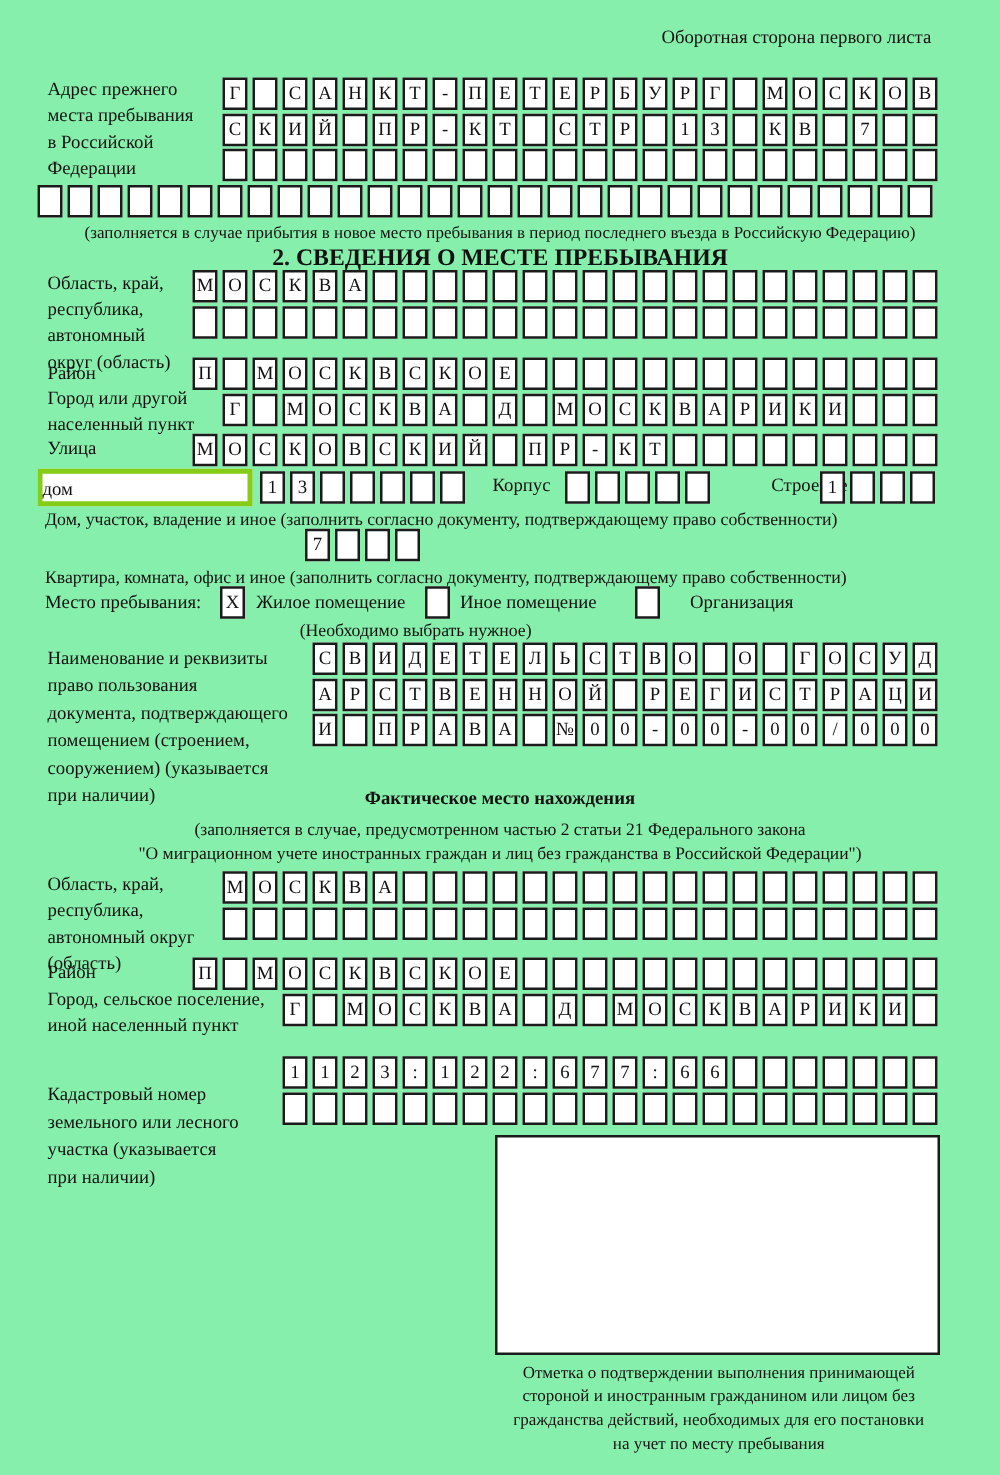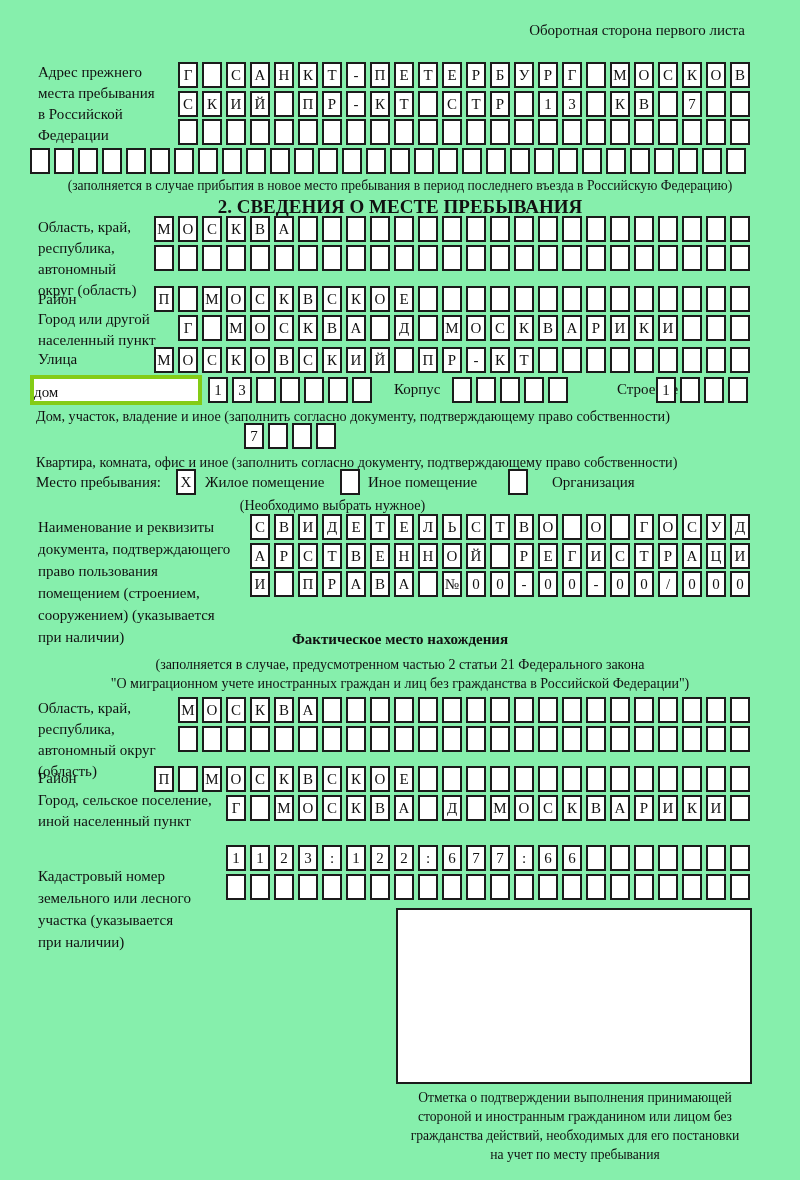--- a/index.html
+++ b/index.html
@@ -339,22 +339,22 @@
   <div class="cbox" style="left:176px;top:469px;">X</div>
   <div class="abs" style="left:205px;top:474px;font-size:15px;">Жилое помещение</div>
   <div class="cbox" style="left:340px;top:469px;"></div>
   <div class="abs" style="left:368px;top:474px;font-size:15px;">Иное помещение</div>
   <div class="cbox" style="left:508px;top:469px;"></div>
   <div class="abs" style="left:552px;top:474px;font-size:15px;">Организация</div>
   <div class="note" style="left:160px;top:496px;width:345px;text-align:center;font-size:14.2px;">(Необходимо выбрать нужное)</div>
 
   <div class="lbl" style="left:38px;top:516px;line-height:22px;">
     <div>Наименование и реквизиты</div>
+    <div>право пользования</div>
     <div>документа, подтверждающего</div>
-    <div>право пользования</div>
     <div>помещением (строением,</div>
     <div>сооружением) (указывается</div>
     <div>при наличии)</div>
   </div>
   <div class="row" style="left:250px;top:514px;">
       <span class="cell">С</span>
       <span class="cell">В</span>
       <span class="cell">И</span>
       <span class="cell">Д</span>
       <span class="cell">Е</span>

